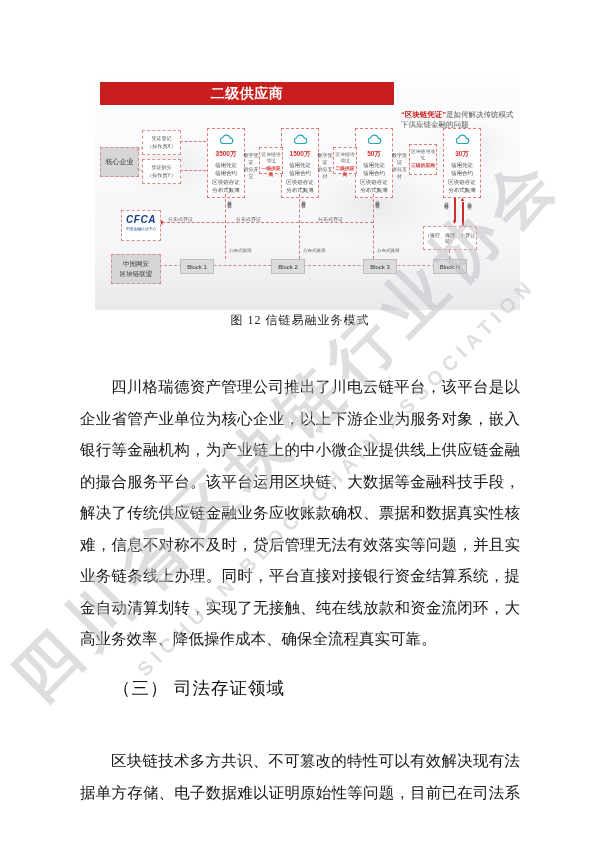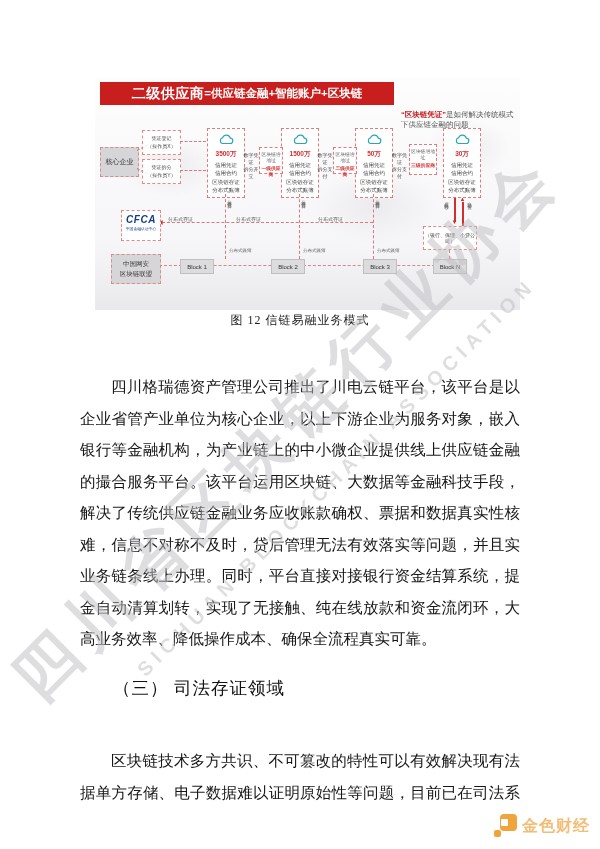--- a/index.html
+++ b/index.html
@@ -80,21 +80,20 @@
 </style>
 </head>
 <body>
 
 <div class="page">
 
   <div class="figure">
 
     <div class="abs banner">
       <span class="lead">二级供应商</span>
-        <span class="rest">=供应链金融+智能账户+区块链</span>
     </div>
 
     <div class="abs note">
       <span class="hl">“区块链凭证”</span><span>是如何解决传统模式下供应链金融的问题</span>
     </div>
 
     <div class="abs gbox" style="left:5px;top:69px;width:37px;height:28px;font-size:7px;">核心企业</div>
 
     <div class="abs conn" style="left:42px;top:72px;width:12px;transform:rotate(-28deg);"></div>
     <div class="abs conn" style="left:42px;top:90px;width:12px;transform:rotate(28deg);"></div>
@@ -227,22 +226,14 @@
     <div class="pl full indent">区块链技术多方共识、不可篡改的特性可以有效解决现有法律证</div>
     <div class="pl full">据单方存储、电子数据难以证明原始性等问题，目前已在司法系统得</div>
   </div>
 
 
   <div class="abs watermark">
     <div class="zh">四川省区块链行业协会</div>
     <div class="en">SICHUAN BLOCKCHAIN ASSOCIATION</div>
   </div>
 
-  <div class="abs brand">
-    <div class="brand-icon">
-      <div class="big"></div>
-      <div class="notch"></div>
-      <div class="small"></div>
-    </div>
-    <div class="brand-text">金色财经</div>
-  </div>
 
 </div>
 
 </body></html>

